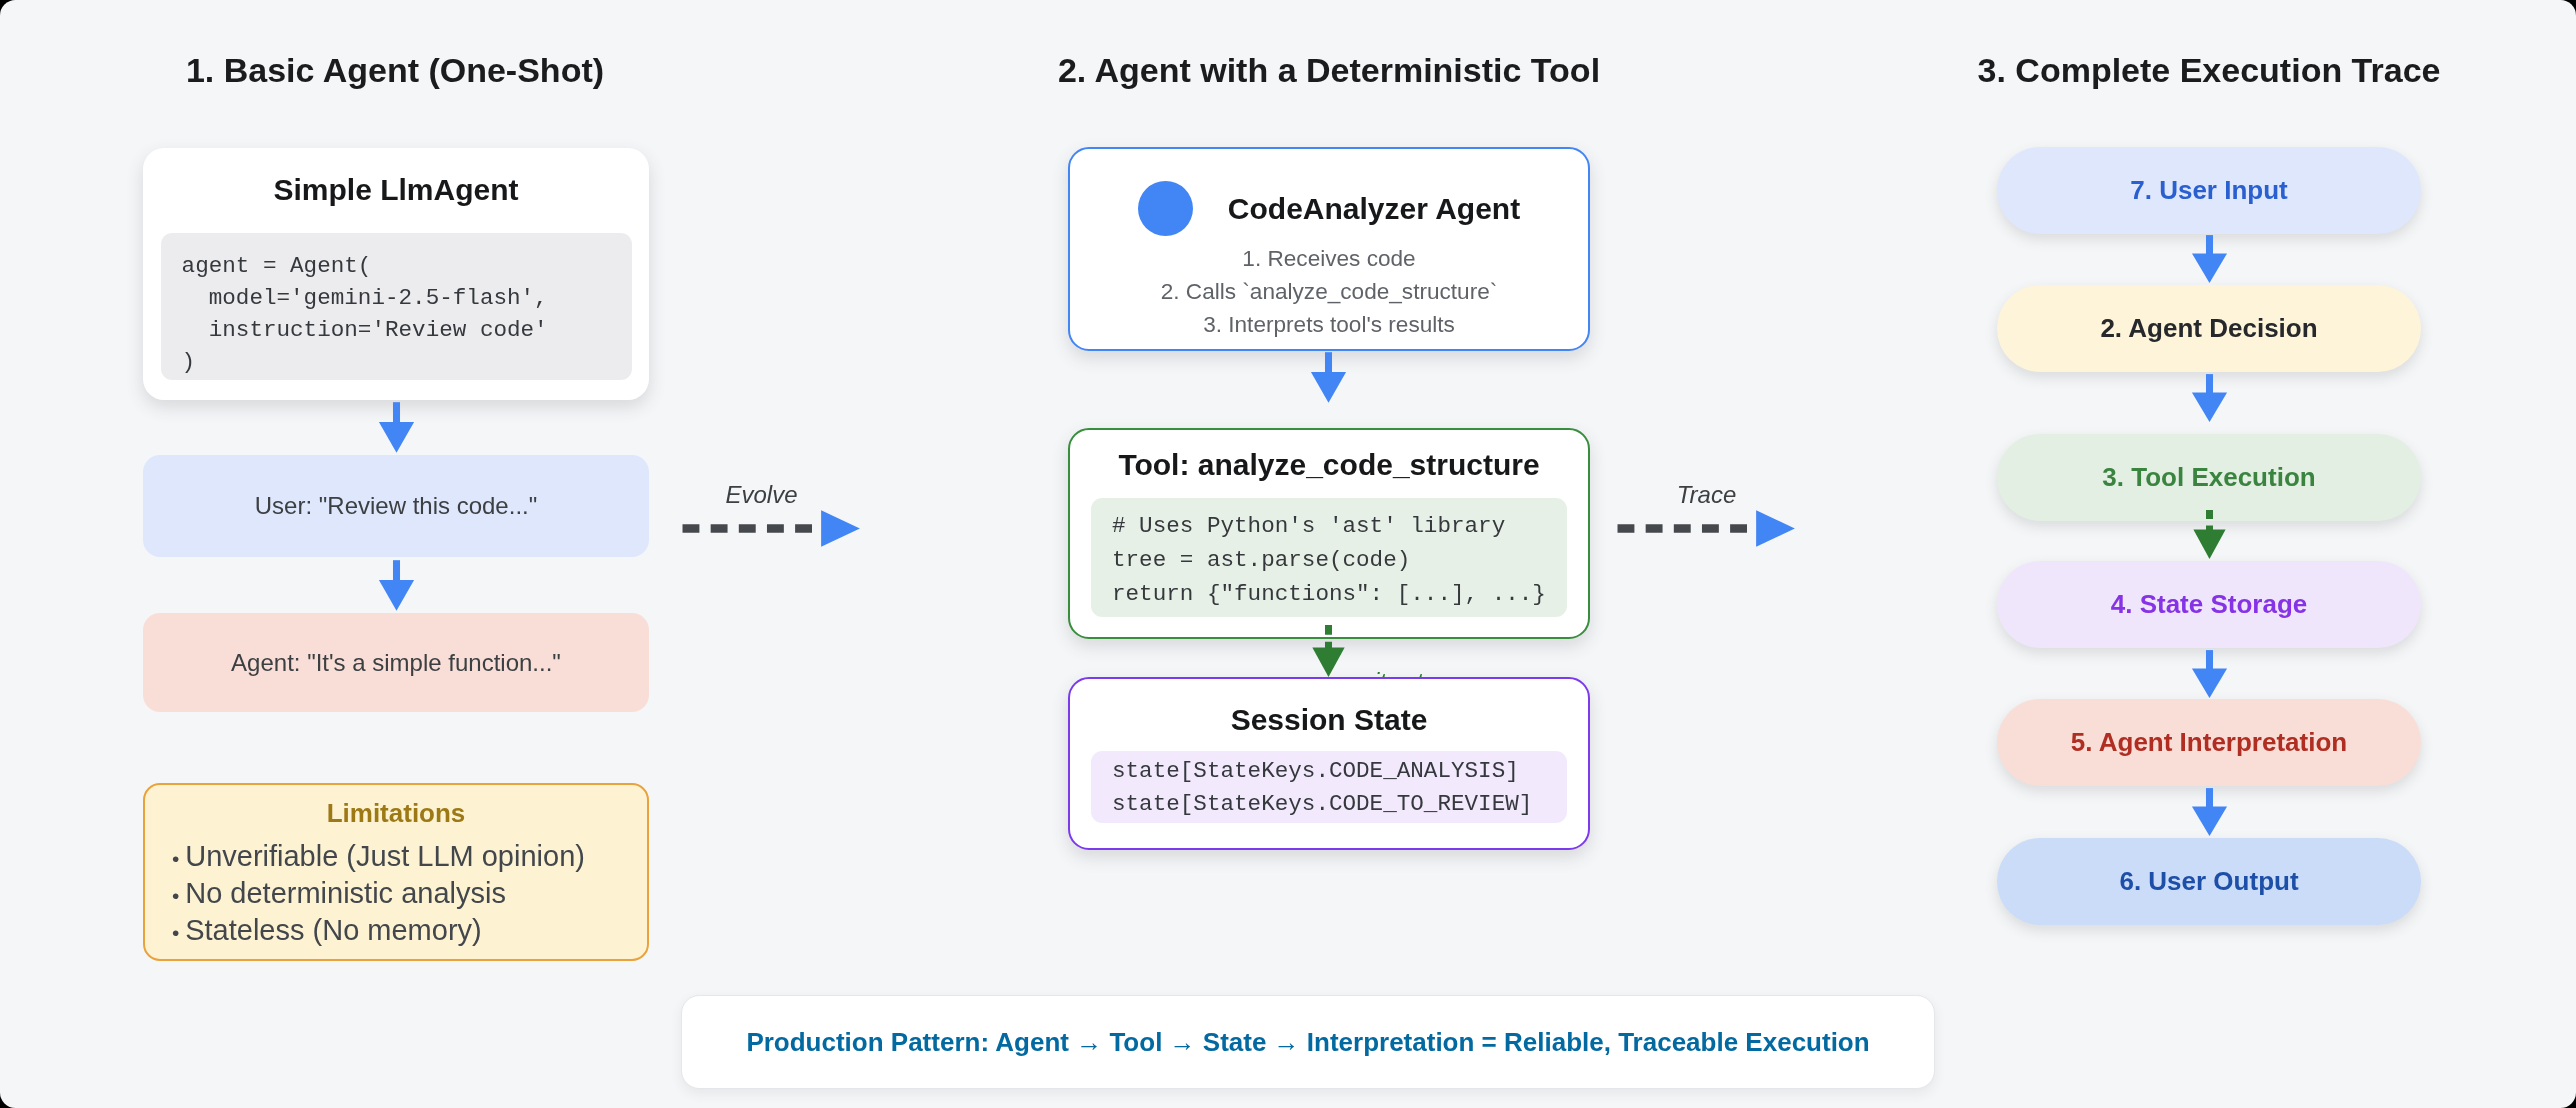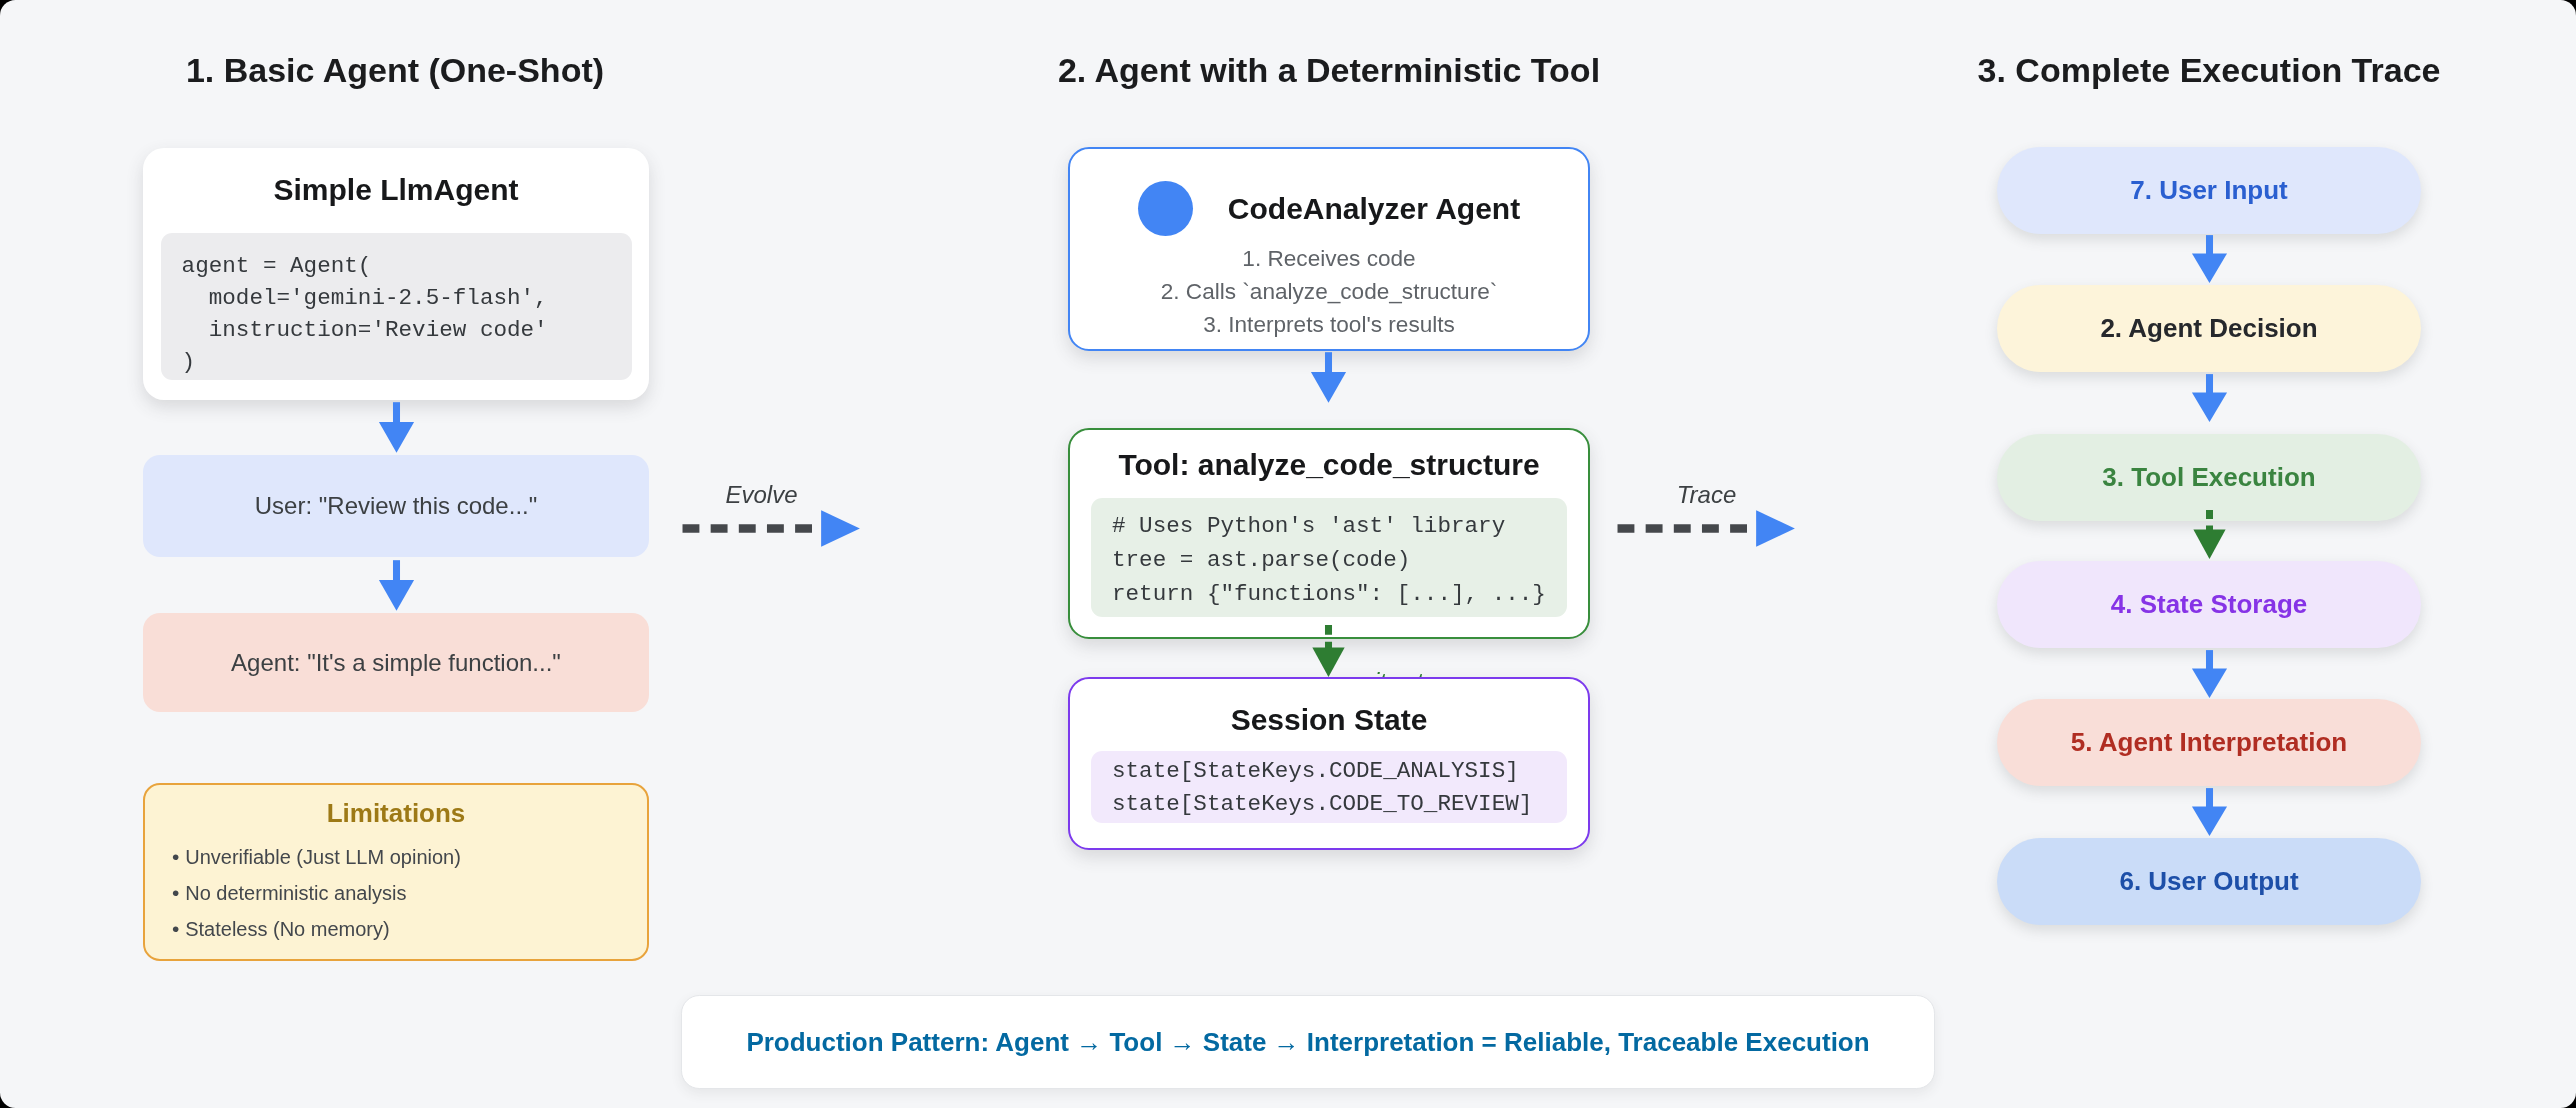--- a/index.html
+++ b/index.html
@@ -11,21 +11,21 @@
   .card-title{text-align:center;font-size:30px;font-weight:bold;color:#17181a;}
   .codeblock{position:absolute;box-sizing:border-box;border-radius:11.3px;}
   .codeline{white-space:pre;font-family:"Liberation Mono","DejaVu Sans Mono",monospace;font-size:22.6px;line-height:32px;color:#35393d;}
   .box{position:absolute;display:flex;align-items:center;justify-content:center;border-radius:17px;font-size:24px;color:#3c4043;box-sizing:border-box;}
   .pill{position:absolute;left:1997px;width:424px;height:87px;border-radius:44px;display:flex;align-items:center;justify-content:center;
         font-size:26px;font-weight:bold;box-shadow:0 5.6px 12.7px rgba(60,64,67,.15);}
   .trans-label{position:absolute;width:141px;text-align:center;font-size:24px;font-style:italic;color:#3c4043;}
   .writes{position:absolute;font-size:23px;font-style:italic;color:#2e7d32;}
   .lim-title{text-align:center;font-size:26px;font-weight:bold;color:#9d7916;margin-top:12.7px;}
   .lim-list{margin:10px 0 0 0;padding:0 0 0 27px;list-style:none;}
-  .lim-list li{font-size:20px;line-height:35px;color:#43474c;}
+  .lim-list li{font-size:29px;line-height:35px;color:#43474c;}
   .lim-list li::before{content:"• ";font-size:21px;}
   .agent-head{display:flex;align-items:center;justify-content:center;gap:35px;margin-top:32px;}
   .agent-circle{width:55px;height:55px;border-radius:50%;background:#4285f4;}
   .agent-list{margin-top:5.6px;text-align:center;}
   .agent-list div{font-size:22.6px;line-height:33px;color:#5f6368;}
   .footer-bar{position:absolute;left:681px;top:995px;width:1254px;height:94px;background:#fff;border:1.4px solid #e4e6e9;border-radius:18.3px;
         box-shadow:0 4.2px 11.3px rgba(60,64,67,.08);display:flex;align-items:center;justify-content:center;
         font-size:26px;font-weight:bold;color:#0369a1;box-sizing:border-box;}
 </style>
 </head>

